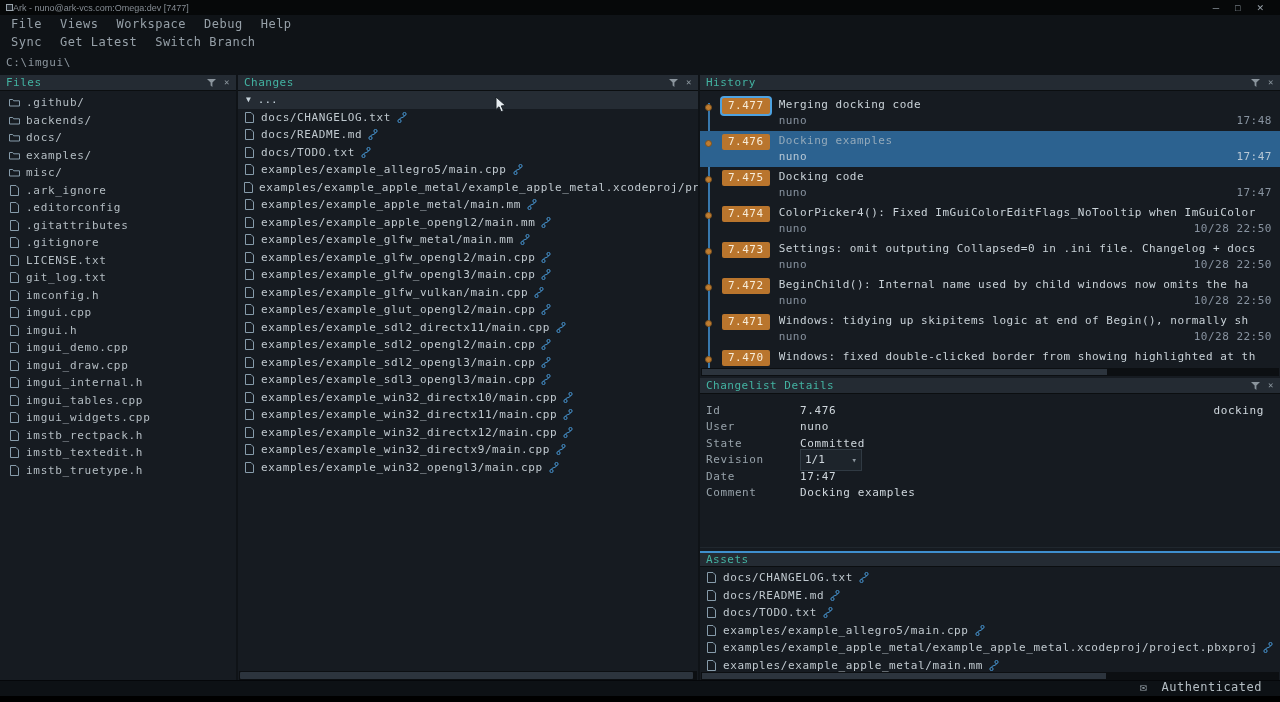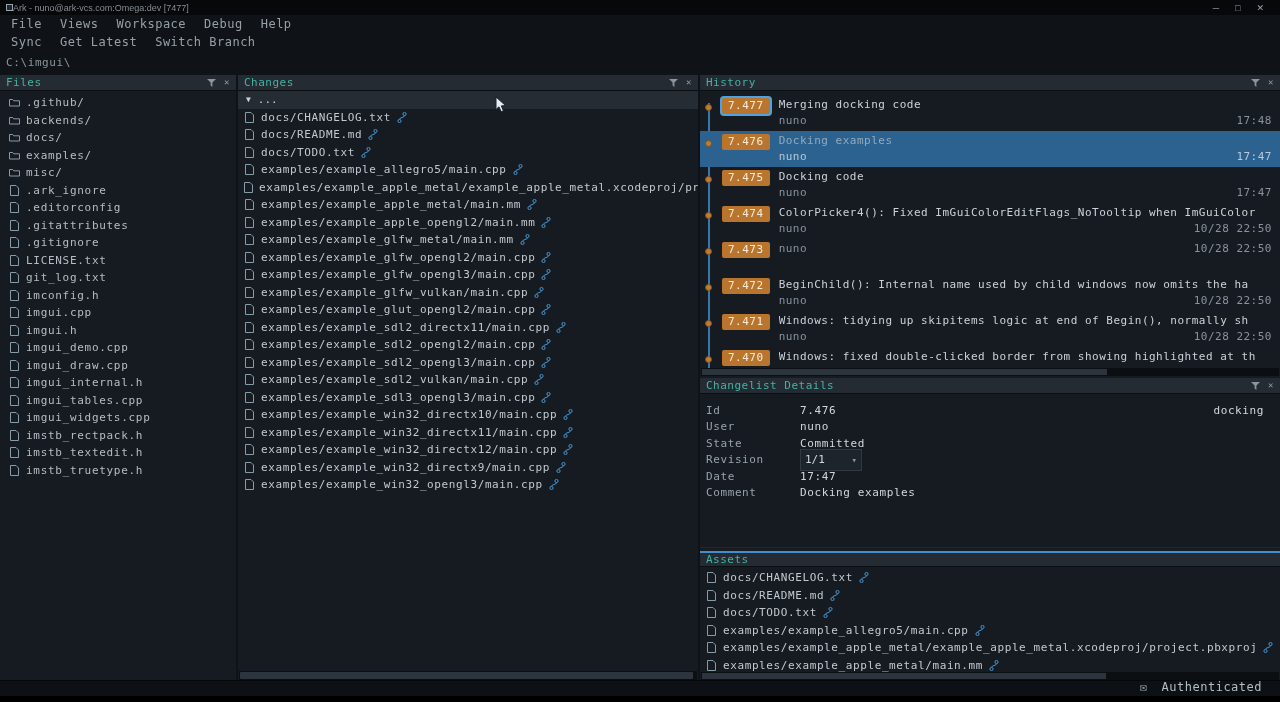--- a/index.html
+++ b/index.html
@@ -627,35 +627,20 @@
         <span class="chg-path">examples/example_sdl2_opengl3/main.cpp</span>
         <span class="branch-glyph">
           <svg width="10" height="11" viewBox="0 0 10 11">
             <circle cx="7.5" cy="2" r="1.6" fill="none" stroke="currentColor"></circle>
             <circle cx="2.5" cy="9" r="1.6" fill="none" stroke="currentColor"></circle>
             <path d="M7.5 3.6C7.5 6.2 2.5 5 2.5 7.4" fill="none" stroke="currentColor"></path>
           </svg>
         </span>
       </div>
 
-      <div class="chg-row">
-        <span class="ic">
-          <svg width="9" height="11" viewBox="0 0 9 11">
-            <path d="M0.5 0.5h5.5l2.5 2.5v7.5h-8z" fill="none" stroke="#879cab"></path>
-          </svg>
-        </span>
-        <span class="chg-path">examples/example_sdl2_vulkan/main.cpp</span>
-        <span class="branch-glyph">
-          <svg width="10" height="11" viewBox="0 0 10 11">
-            <circle cx="7.5" cy="2" r="1.6" fill="none" stroke="currentColor"></circle>
-            <circle cx="2.5" cy="9" r="1.6" fill="none" stroke="currentColor"></circle>
-            <path d="M7.5 3.6C7.5 6.2 2.5 5 2.5 7.4" fill="none" stroke="currentColor"></path>
-          </svg>
-        </span>
-      </div>
 
       <div class="chg-row">
         <span class="ic">
           <svg width="9" height="11" viewBox="0 0 9 11">
             <path d="M0.5 0.5h5.5l2.5 2.5v7.5h-8z" fill="none" stroke="#879cab"></path>
           </svg>
         </span>
         <span class="chg-path">examples/example_sdl3_opengl3/main.cpp</span>
         <span class="branch-glyph">
           <svg width="10" height="11" viewBox="0 0 10 11">
@@ -813,20 +798,21 @@
               <span>nuno</span>
               <span>10/28 22:50</span>
             </span>
           </span>
         </div>
 
         <div class="hist-row">
           <span class="dot"></span>
           <span class="badge">7.473</span>
           <span class="hist-body">
+            <span class="hist-msg">Settings: omit outputing Collapsed=0 in .ini file. Changelog + docs</span>
             <span class="hist-sub">
               <span>nuno</span>
               <span>10/28 22:50</span>
             </span>
           </span>
         </div>
 
         <div class="hist-row">
           <span class="dot"></span>
           <span class="badge">7.472</span>

